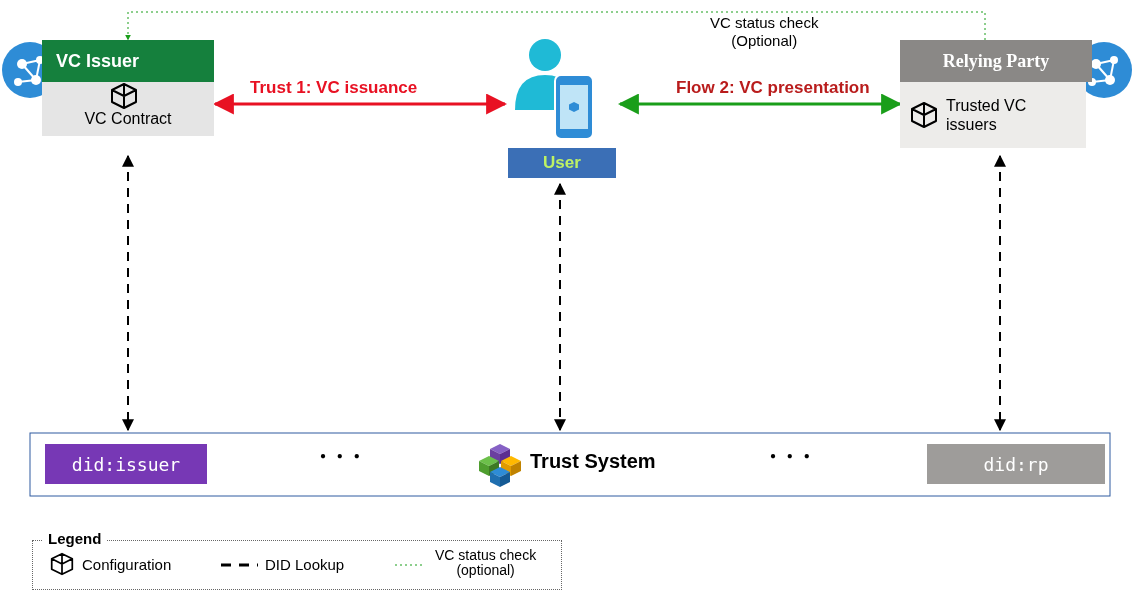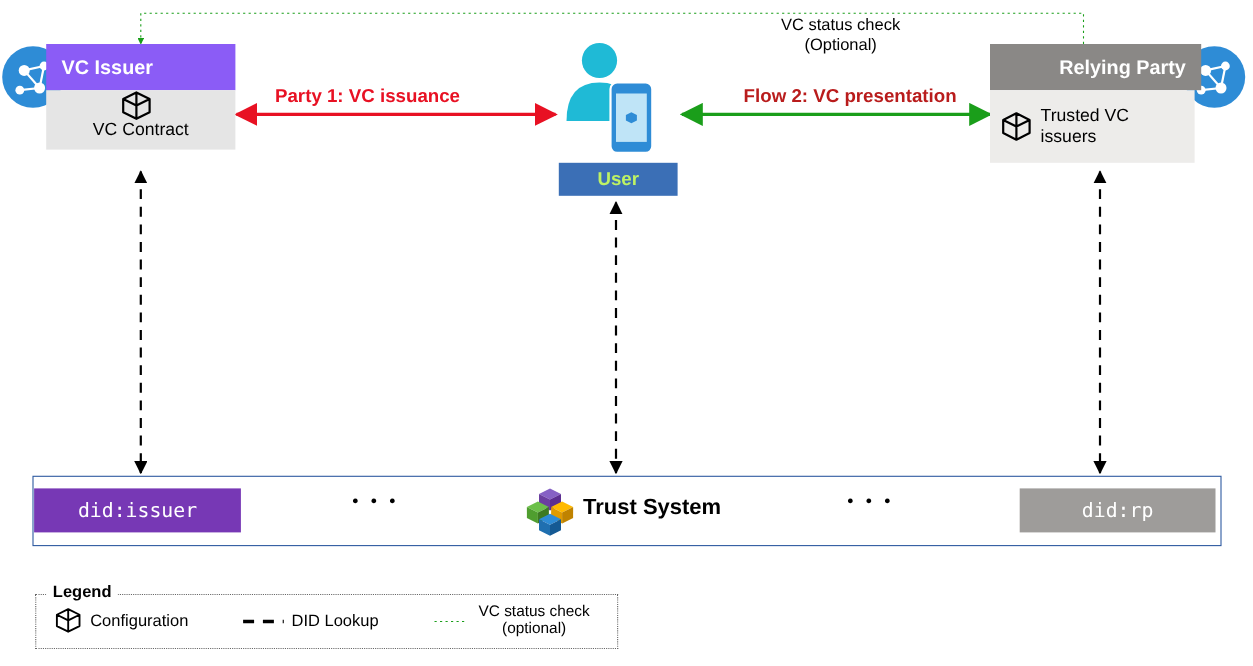--- a/index.html
+++ b/index.html
@@ -110,53 +110,53 @@
 
   <rect x="30" y="433" width="1080" height="63" fill="none" stroke="#2e5aa0" stroke-width="1"></rect>
 
   <use href="#cube-cluster" x="500" y="456"></use>
 
   <line x1="395" y1="565" x2="425" y2="565" stroke="#1a9e1a" stroke-width="1" stroke-dasharray="2 3"></line>
 
   <line x1="221" y1="565" x2="258" y2="565" stroke="#000" stroke-width="3" stroke-dasharray="10 8"></line>
 </svg>
 
-<div class="abs header-box" style="left:42px; top:40px; width:172px; height:42px; background:#8b5cf6;text-align:right;">
+<div class="abs header-box" style="left:42px; top:40px; width:172px; height:42px; background:#15803d;text-align:right;">
   <span>VC Issuer</span>
 </div>
 <div class="abs body-box" style="left:42px; top:82px; width:172px; height:54px; background:#e5e5e5;flex-direction:column;">
   <svg class="cube-icon" viewBox="0 0 28 28">
       <use href="#cube-icon"></use>
     </svg>
   <span>VC Contract</span>
 </div>
 
-<div class="abs header-box" style="left:900px; top:40px; width:192px; height:42px; background:#8a8886; justify-content:flex-end;">
+<div class="abs header-box" style="left:900px; top:40px; width:192px; height:42px; background:#8a8886; justify-content:center;font-family:Liberation Serif, serif;">
   <span>Relying Party</span>
 </div>
 <div class="abs body-box" style="left:900px; top:82px; width:186px; height:66px; background:#edecea;">
   <svg class="cube-icon" viewBox="0 0 28 28">
       <use href="#cube-icon"></use>
     </svg>
   <span style="line-height:1.2;">Trusted VC issuers</span>
 </div>
 
 <div class="abs" style="left:508px; top:148px; width:108px; height:30px; background:#3b6fb6; color:#bef264; font-weight:600; font-size:17px; display:flex; align-items:center; justify-content:center;">
   <span>User</span>
 </div>
 
-<div class="abs flow-label" style="left:250px; top:78px; color:#e81123;">Party 1: VC  issuance</div>
+<div class="abs flow-label" style="left:250px; top:78px; color:#e81123;">Trust 1: VC  issuance</div>
 <div class="abs flow-label" style="left:676px; top:78px; color:#b91c1c;">Flow 2: VC presentation</div>
 
 <div class="abs status-label" style="left:710px; top:14px;">
   <div>VC status check</div>
   <div>(Optional)</div>
 </div>
 
-<div class="abs did-pill" style="left:31px; top:444px; width:188px; height:40px; background:#7738b5;">
+<div class="abs did-pill" style="left:45px; top:444px; width:162px; height:40px; background:#7738b5;">
   <span>did:issuer</span>
 </div>
 <div class="abs dots" style="left:320px; top:450px; font-size:10px;">● ● ●</div>
 <div class="abs" style="left:530px; top:450px; font-weight:700; font-size:20px;text-align:center;">Trust System</div>
 <div class="abs dots" style="left:770px; top:450px; font-size:10px;">● ● ●</div>
 <div class="abs did-pill" style="left:912px; top:444px; width:178px; height:40px; background:#9e9c9a;margin-left:15px;">
   <span>did:rp</span>
 </div>
 
 <div class="legend-box" style="left:32px; top:540px; width:530px; height:50px;"></div>

